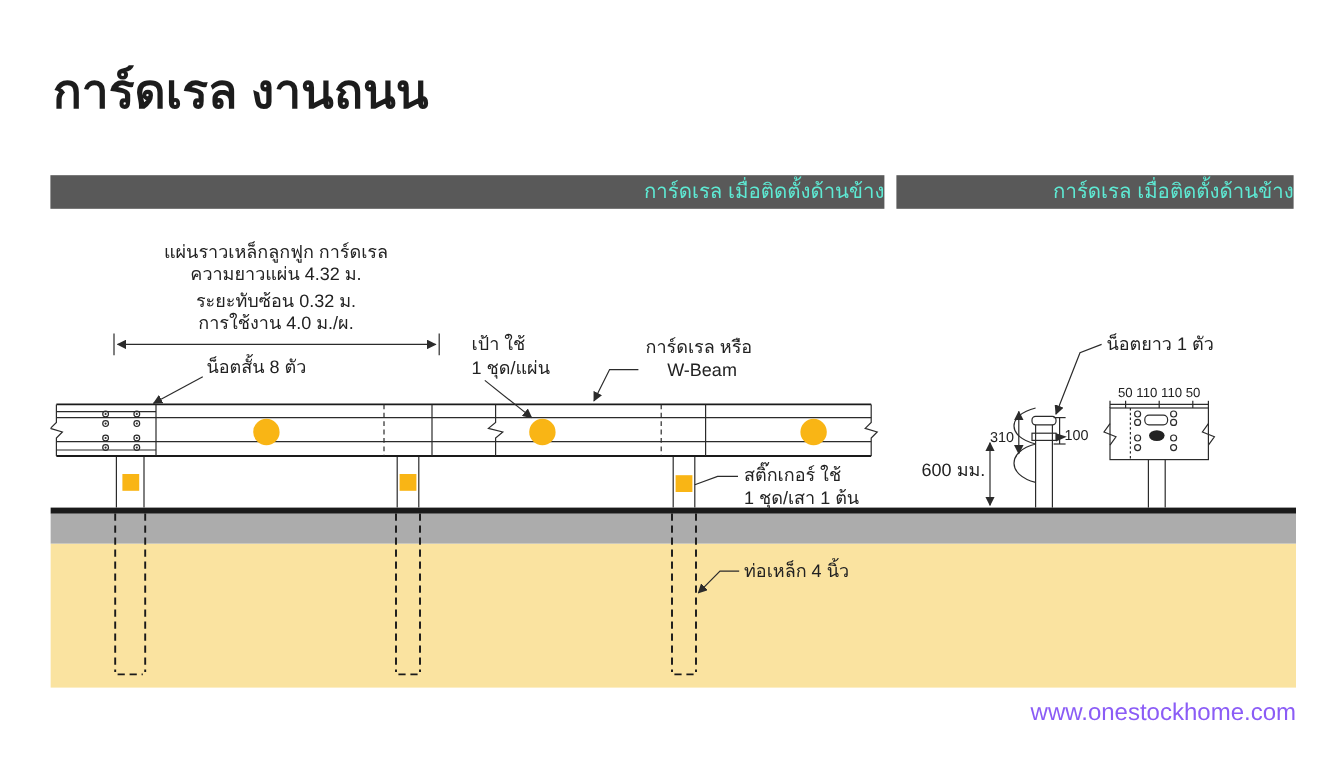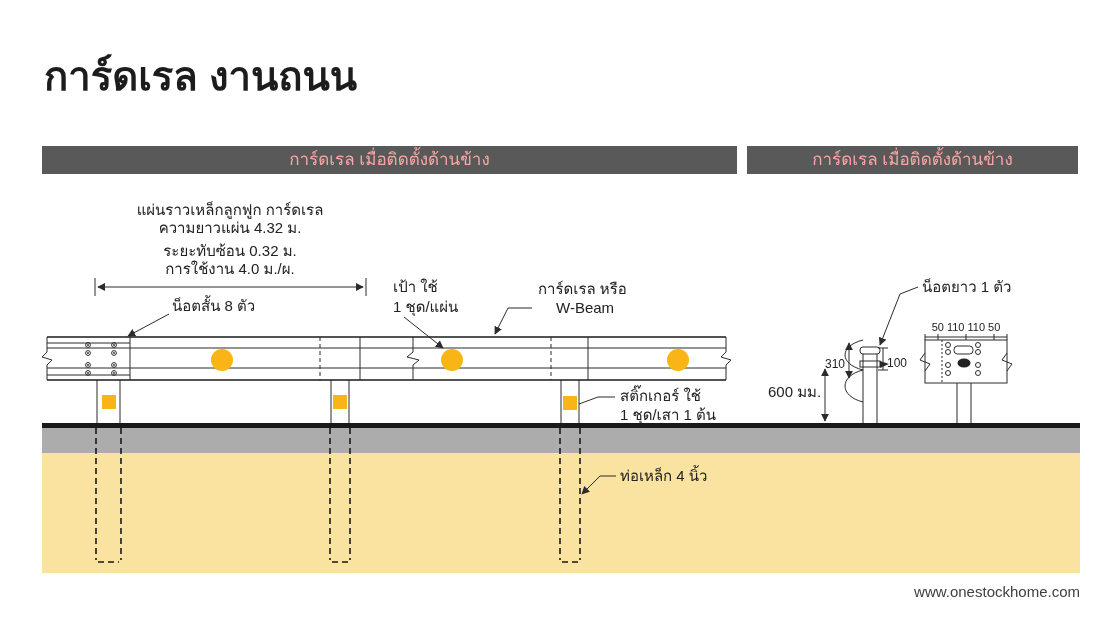--- a/index.html
+++ b/index.html
@@ -1,24 +1,24 @@
 <!DOCTYPE html>
 <html><head>
 <meta charset="utf-8">
 <style>
   html,body{margin:0;padding:0;background:#ffffff;}
   .page{position:relative;width:1118px;height:631px;background:#fff;overflow:hidden;
         font-family:"Liberation Sans","DejaVu Sans",sans-serif;}
   .title{position:absolute;left:44px;top:44px;font-size:40px;font-weight:600;color:#1c1c1c;letter-spacing:0;}
   .subtitle{position:absolute;left:44px;top:101px;font-size:19px;color:#6a6a6a;}
-  .bar{position:absolute;top:146px;height:28px;background:#595959;color:#fca5a5;
-       font-size:17px;text-align:center;line-height:28px;}
+  .bar{position:absolute;top:146px;height:28px;background:#595959;color:#5eead4;
+       font-size:17px;text-align:right;line-height:28px;}
   .bar-left{left:42px;width:695px;}
   .bar-right{left:747px;width:331px;}
-  .footer{position:absolute;top:583px;right:38px;font-size:15px;color:#404040;}
+  .footer{position:absolute;top:583px;right:38px;font-size:20px;color:#8b5cf6;}
   svg{position:absolute;left:42px;top:180px;}
   svg text{font-family:"Liberation Sans","DejaVu Sans",sans-serif;fill:#222;font-size:15px;}
   .dim{font-size:12px;}
   .dims{font-size:11px;}
   .ln{stroke:#2b2b2b;stroke-width:1;fill:none;}
   .lnb{stroke:#1a1a1a;stroke-width:1.6;fill:none;}
   .dash{stroke:#2b2b2b;stroke-width:1;fill:none;stroke-dasharray:4 3;}
   .pipe{stroke:#1a1a1a;stroke-width:1.6;fill:none;stroke-dasharray:6 4;}
   .dot{stroke:#2b2b2b;stroke-width:1;fill:none;stroke-dasharray:2 2;}
 </style>

